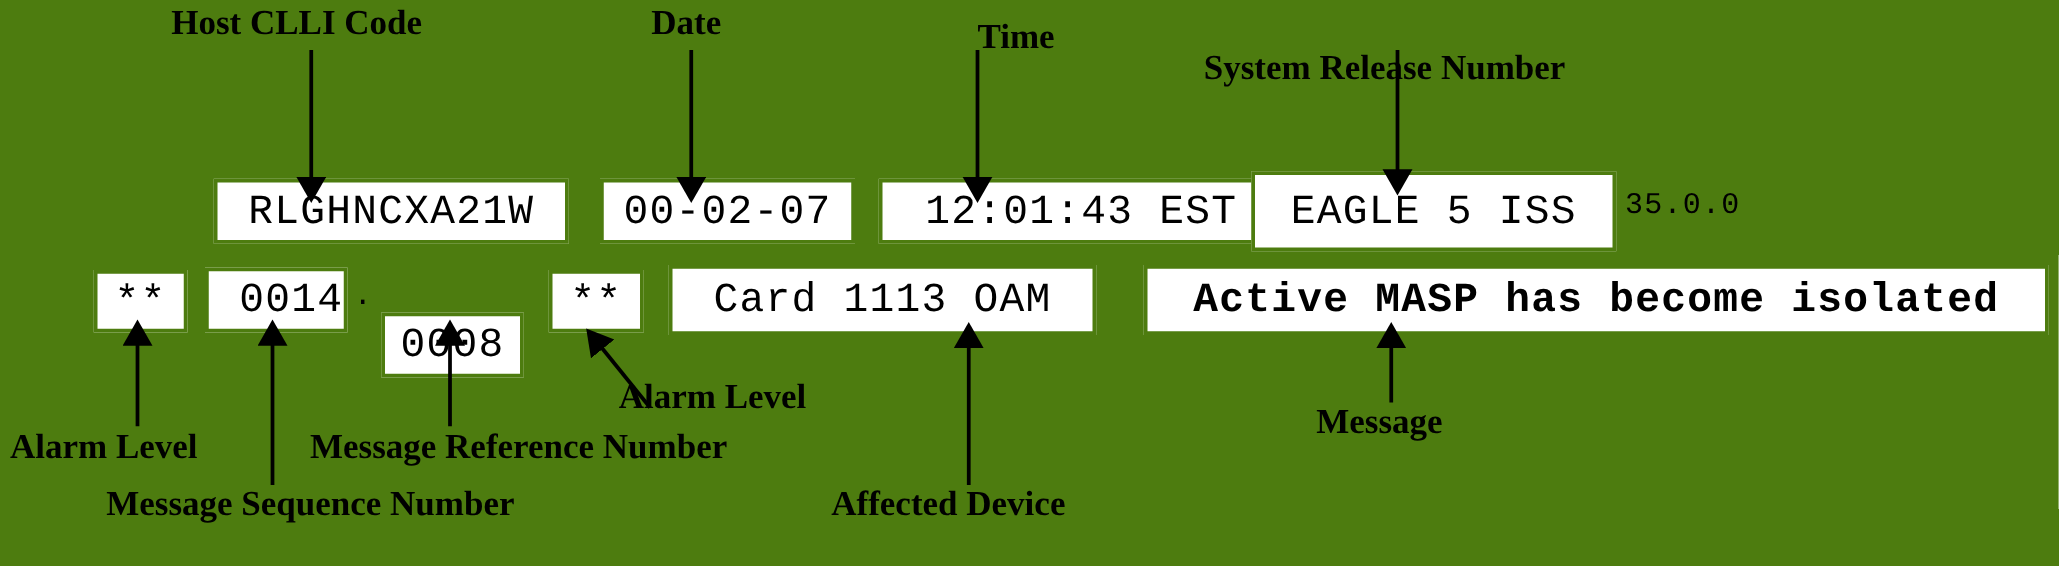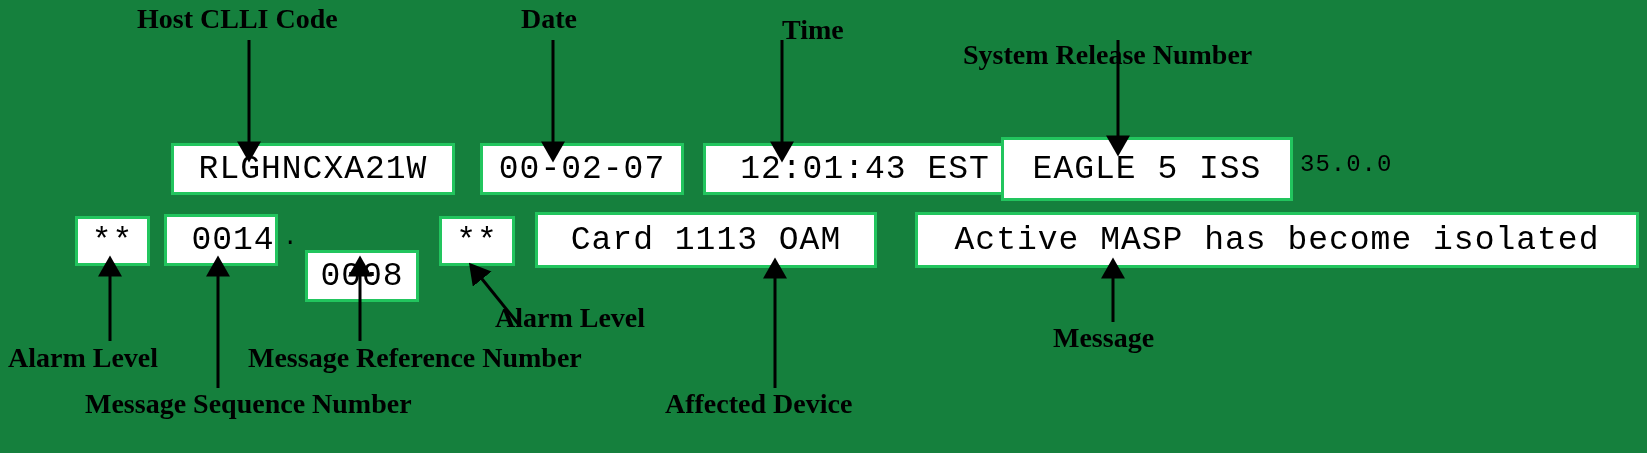--- a/index.html
+++ b/index.html
@@ -4,37 +4,37 @@
 <style>
   html, body {
     margin: 0;
     padding: 0;
     background: #ffffff;
   }
   #page {
     position: relative;
     width: 1647px;
     height: 453px;
-    background: #15803d;
+    background: #4d7c0f;
     overflow: hidden;
     font-family: "Liberation Serif", "DejaVu Serif", serif;
   }
   .callout-label {
     position: absolute;
     font-family: "Liberation Serif", "DejaVu Serif", serif;
     font-weight: bold;
     font-size: 28px;
     color: #000000;
     white-space: nowrap;
     line-height: 1;
   }
   .field-box {
     position: absolute;
     box-sizing: border-box;
-    border: 3px solid #22c55e;
+    border: 3px solid #4d7c0f;
     background: #ffffff;
     display: flex;
     align-items: center;
     justify-content: center;
   }
   .mono-text {
     font-family: "Liberation Mono", "DejaVu Sans Mono", monospace;
     font-size: 33px;
     letter-spacing: 1px;
     color: #000000;
@@ -105,21 +105,21 @@
   </div>
 
   <div class="field-box" style="left:439px; top:216px; width:76px; height:50px;">
     <span class="mono-text">**</span>
   </div>
 
   <div class="field-box" style="left:535px; top:212px; width:342px; height:56px;">
     <span class="mono-text">Card 1113 OAM</span>
   </div>
 
-  <div class="field-box" style="left:915px; top:212px; width:724px; height:56px;">
+  <div class="field-box" style="left:915px; top:212px; width:724px; height:56px;font-weight:bold;">
     <span class="mono-text">Active MASP has become isolated</span>
   </div>
 
   <div class="callout-label" style="left:8px; top:344px;">Alarm Level</div>
 
   <div class="callout-label" style="left:85px; top:390px;">Message Sequence Number</div>
 
   <div class="callout-label" style="left:248px; top:344px;">Message Reference Number</div>
 
   <div class="callout-label" style="left:495px; top:304px;">Alarm Level</div>

